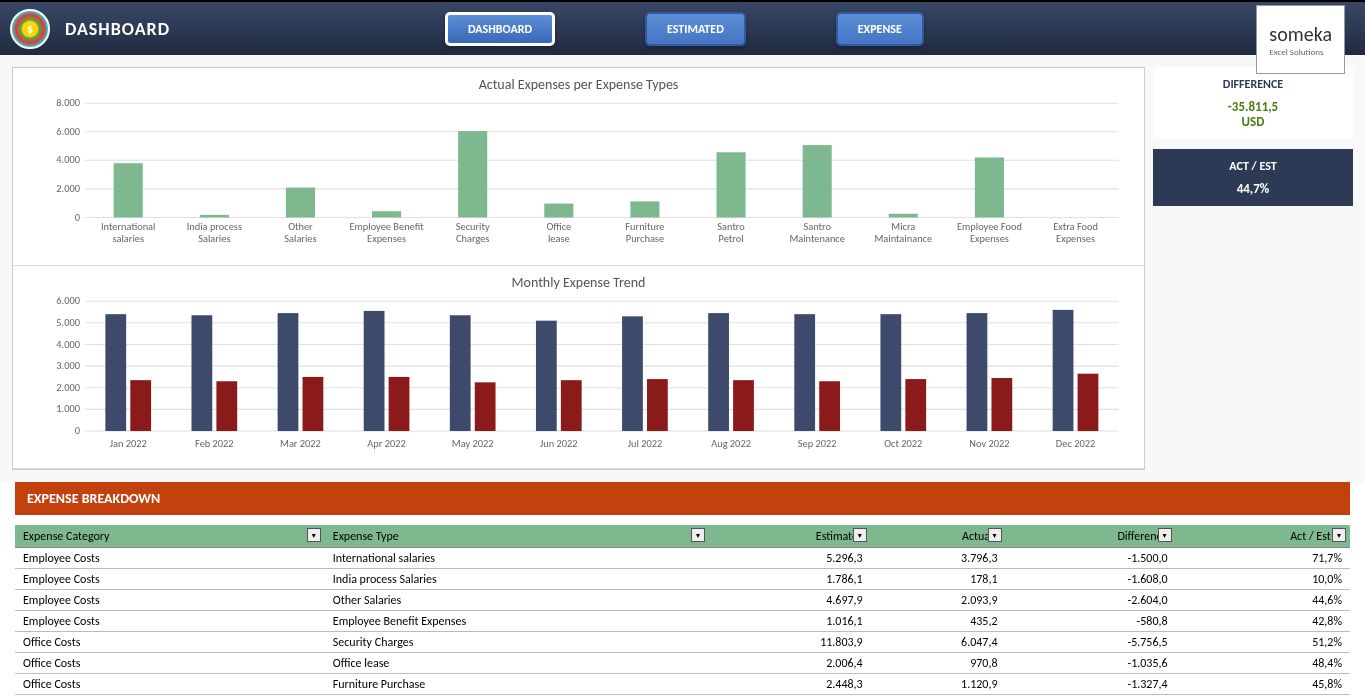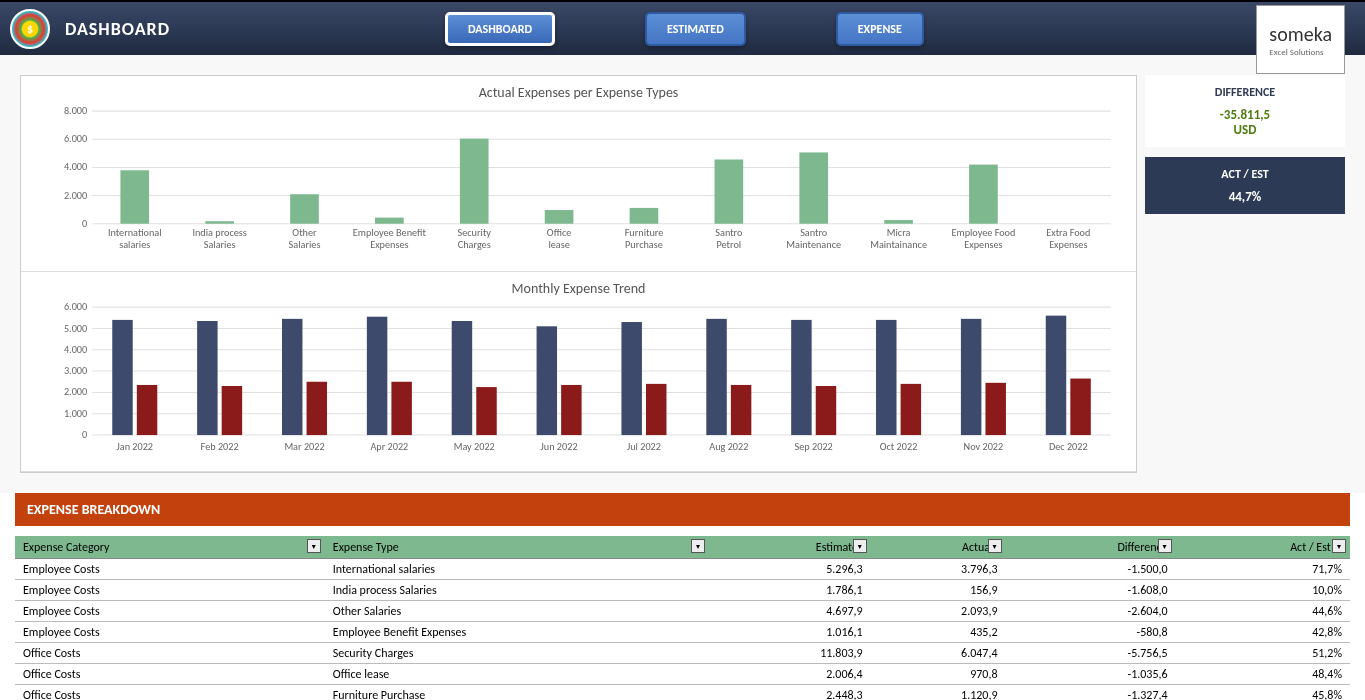--- a/index.html
+++ b/index.html
@@ -9,21 +9,21 @@
 .logo-circle{width:40px;height:40px;border-radius:50%;background:radial-gradient(circle,#ffd700 30%,#4caf50 35%,#e53935 55%,#26c6da 70%,#8bc34a 85%);border:2px solid #fff;margin-right:15px;display:flex;align-items:center;justify-content:center;color:#fff;font-weight:bold}
 .title-block{flex:0 0 320px}
 .title-small{color:#ffc107;font-size:12px;font-weight:bold;letter-spacing:1px}
 .title-big{color:#fff;font-size:18px;font-weight:bold;letter-spacing:1px}
 .nav-btns{display:flex;gap:90px;margin-left:60px}
 .nav-btn{padding:7px 20px;background:linear-gradient(#5c8fd6,#4575c4);color:#fff;border:2px solid #2d5aa0;border-radius:5px;font-weight:bold;font-size:12px;cursor:pointer;box-shadow:0 2px 4px rgba(0,0,0,0.3)}
 .nav-btn.active{border:3px solid #fff;background:linear-gradient(#5c8fd6,#3968b8)}
 .brand{position:absolute;right:20px;top:5px;background:#fff;padding:16px 12px;border:1px solid #999}
 .brand-big{font-size:20px;font-weight:300;color:#333}
 .brand-small{font-size:9px;color:#666;text-align:left}
-.dash-area{padding:20px;background:#f8f8f8;display:flex;gap:8px}
+.dash-area{padding:12px;background:#f8f8f8;display:flex;gap:8px}
 .charts-col{flex:1;border:1px solid #ccc;background:#fff}
 .side-col{width:200px;display:flex;flex-direction:column;gap:10px}
 .chart-box{padding:8px 15px;border-bottom:1px solid #ddd}
 .chart-title{text-align:center;font-size:14px;color:#555;margin-bottom:5px}
 .chart-svg{width:100%}
 .side-card{background:#fff;padding:10px;text-align:center}
 .side-card .lbl{color:#2d3a55;font-weight:bold;font-size:12px;margin-bottom:8px}
 .side-card .val{color:#4d7c0f;font-weight:bold;font-size:13px}
 .side-card.dark{background:#2d3a55;color:#fff}
 .side-card.dark .lbl,.side-card.dark .val{color:#fff}
@@ -203,21 +203,21 @@
           <td>International salaries</td>
           <td class="num">5.296,3</td>
           <td class="num">3.796,3</td>
           <td class="num">-1.500,0</td>
           <td class="num">71,7%</td>
         </tr>
         <tr>
           <td>Employee Costs</td>
           <td>India process Salaries</td>
           <td class="num">1.786,1</td>
-          <td class="num">156,9</td>
+          <td class="num">178,1</td>
           <td class="num">-1.608,0</td>
           <td class="num">10,0%</td>
         </tr>
         <tr>
           <td>Employee Costs</td>
           <td>Other Salaries</td>
           <td class="num">4.697,9</td>
           <td class="num">2.093,9</td>
           <td class="num">-2.604,0</td>
           <td class="num">44,6%</td>

